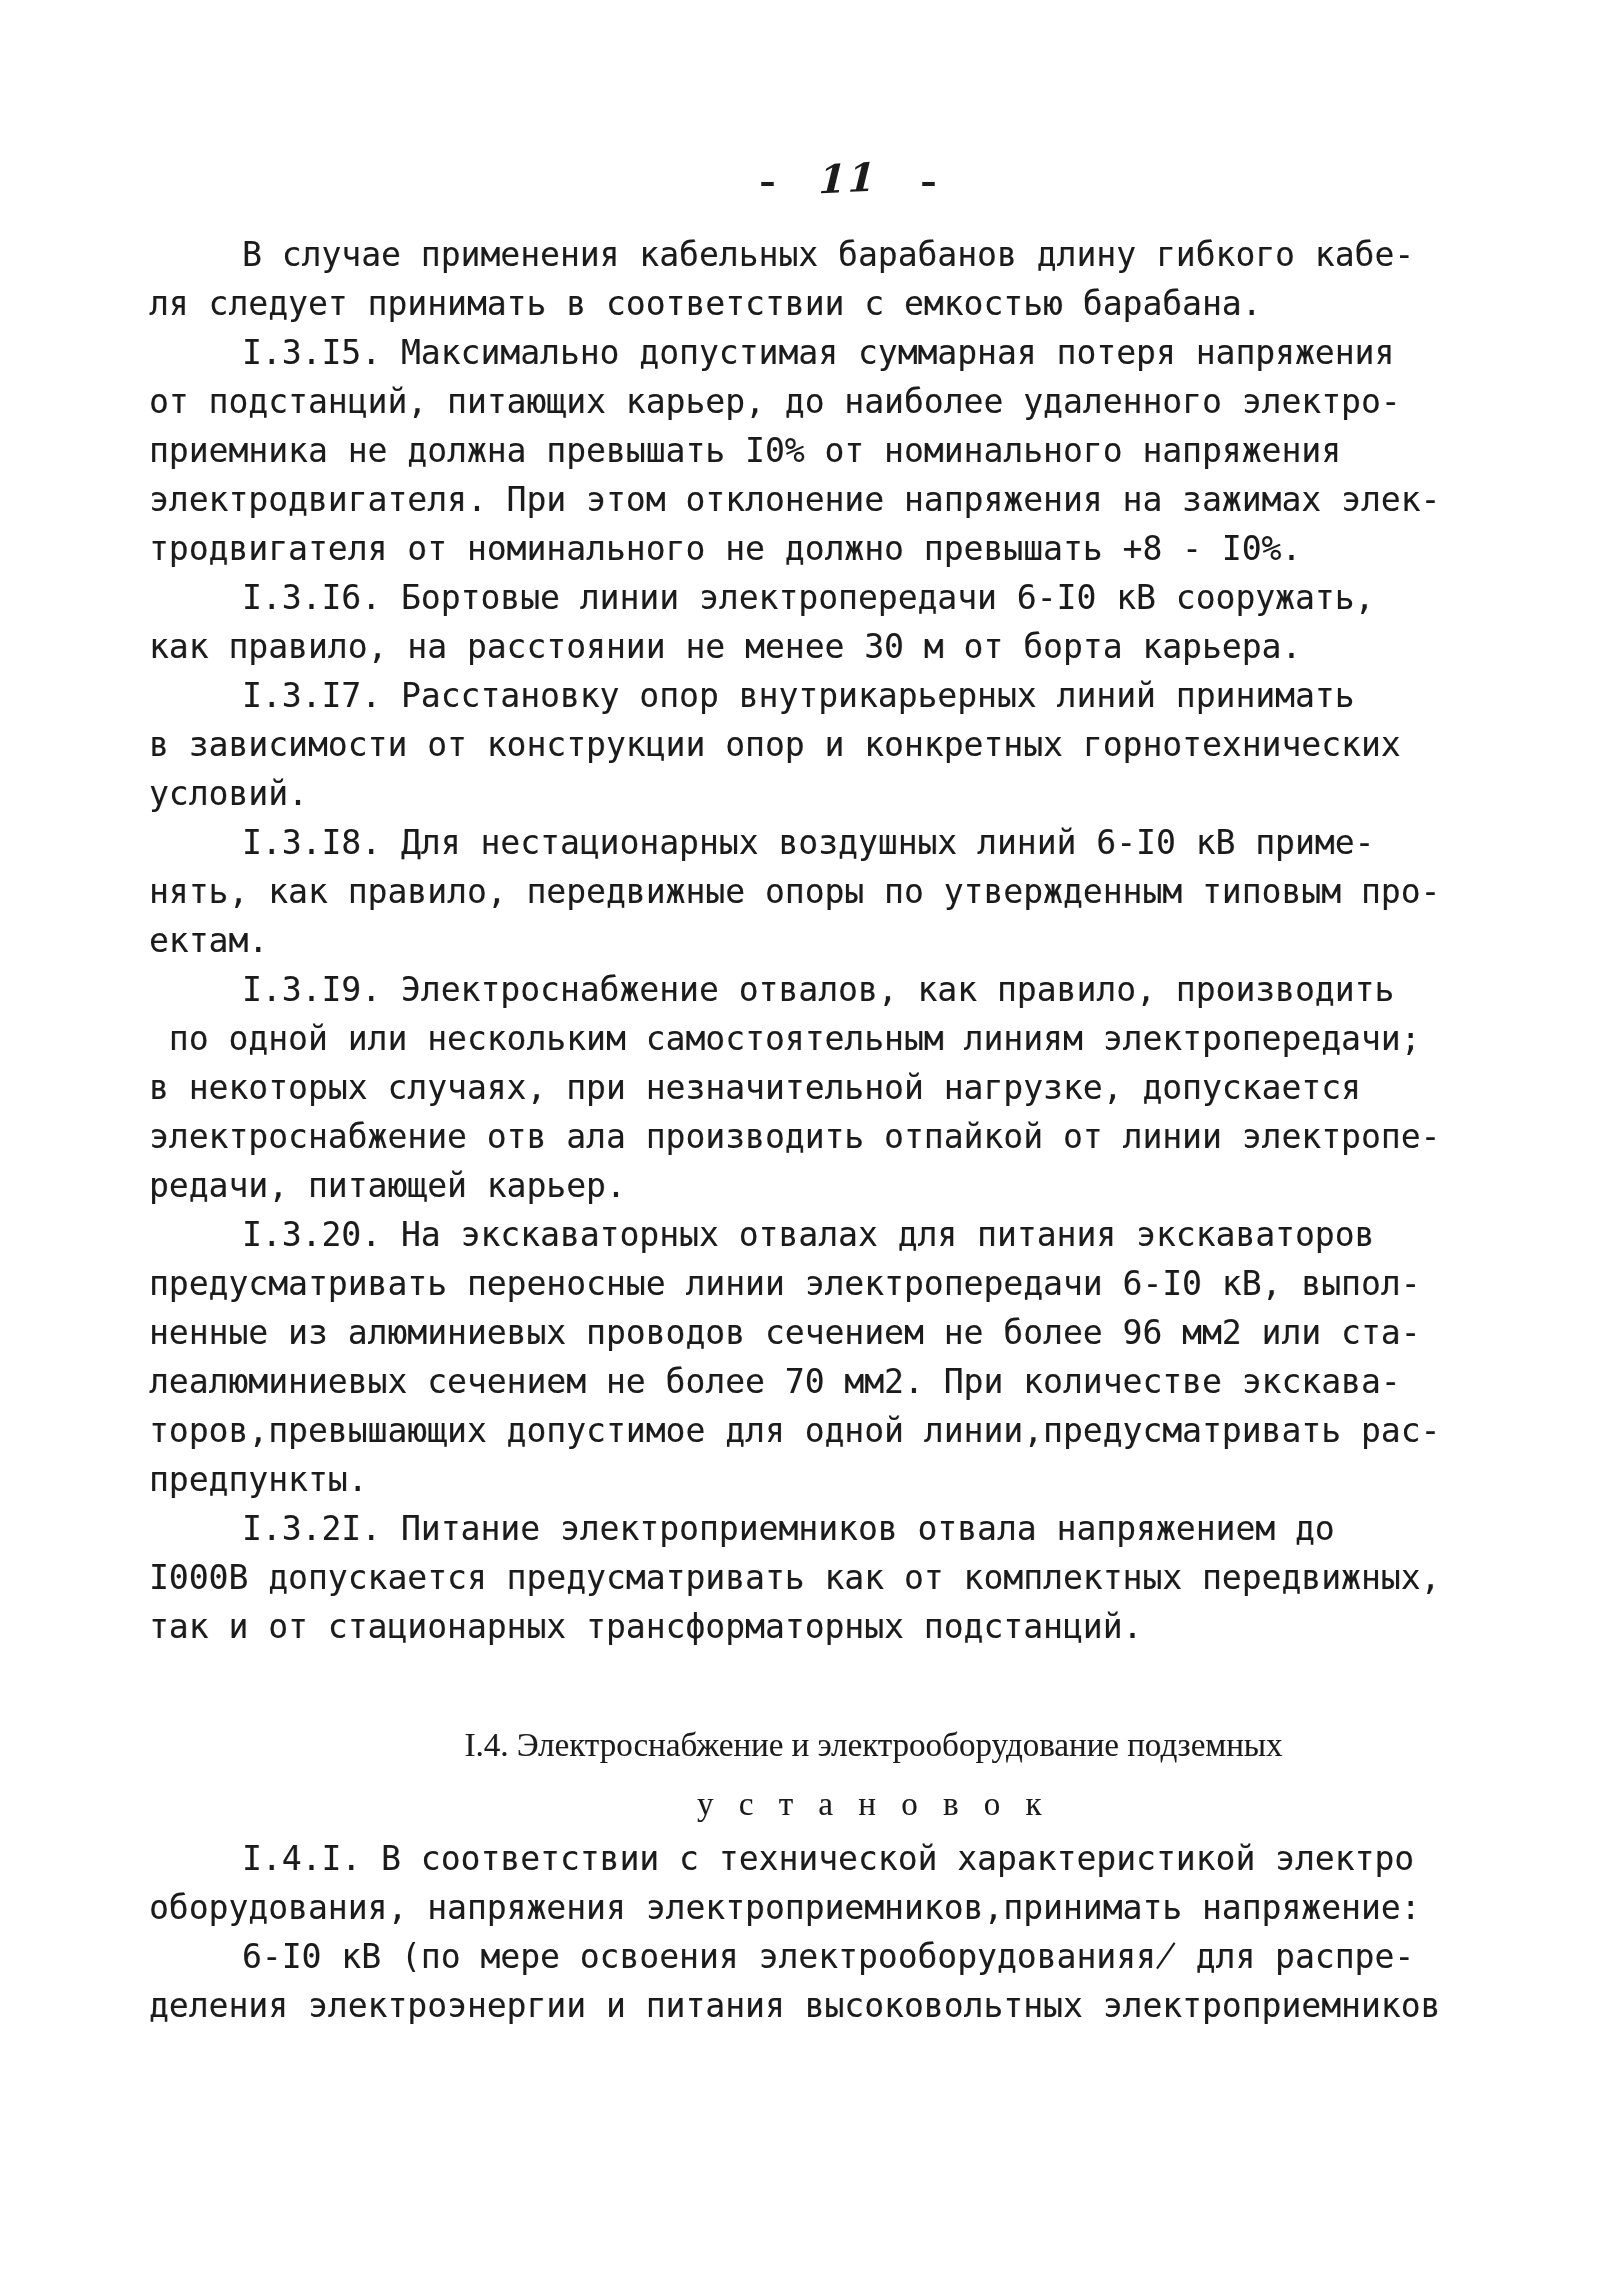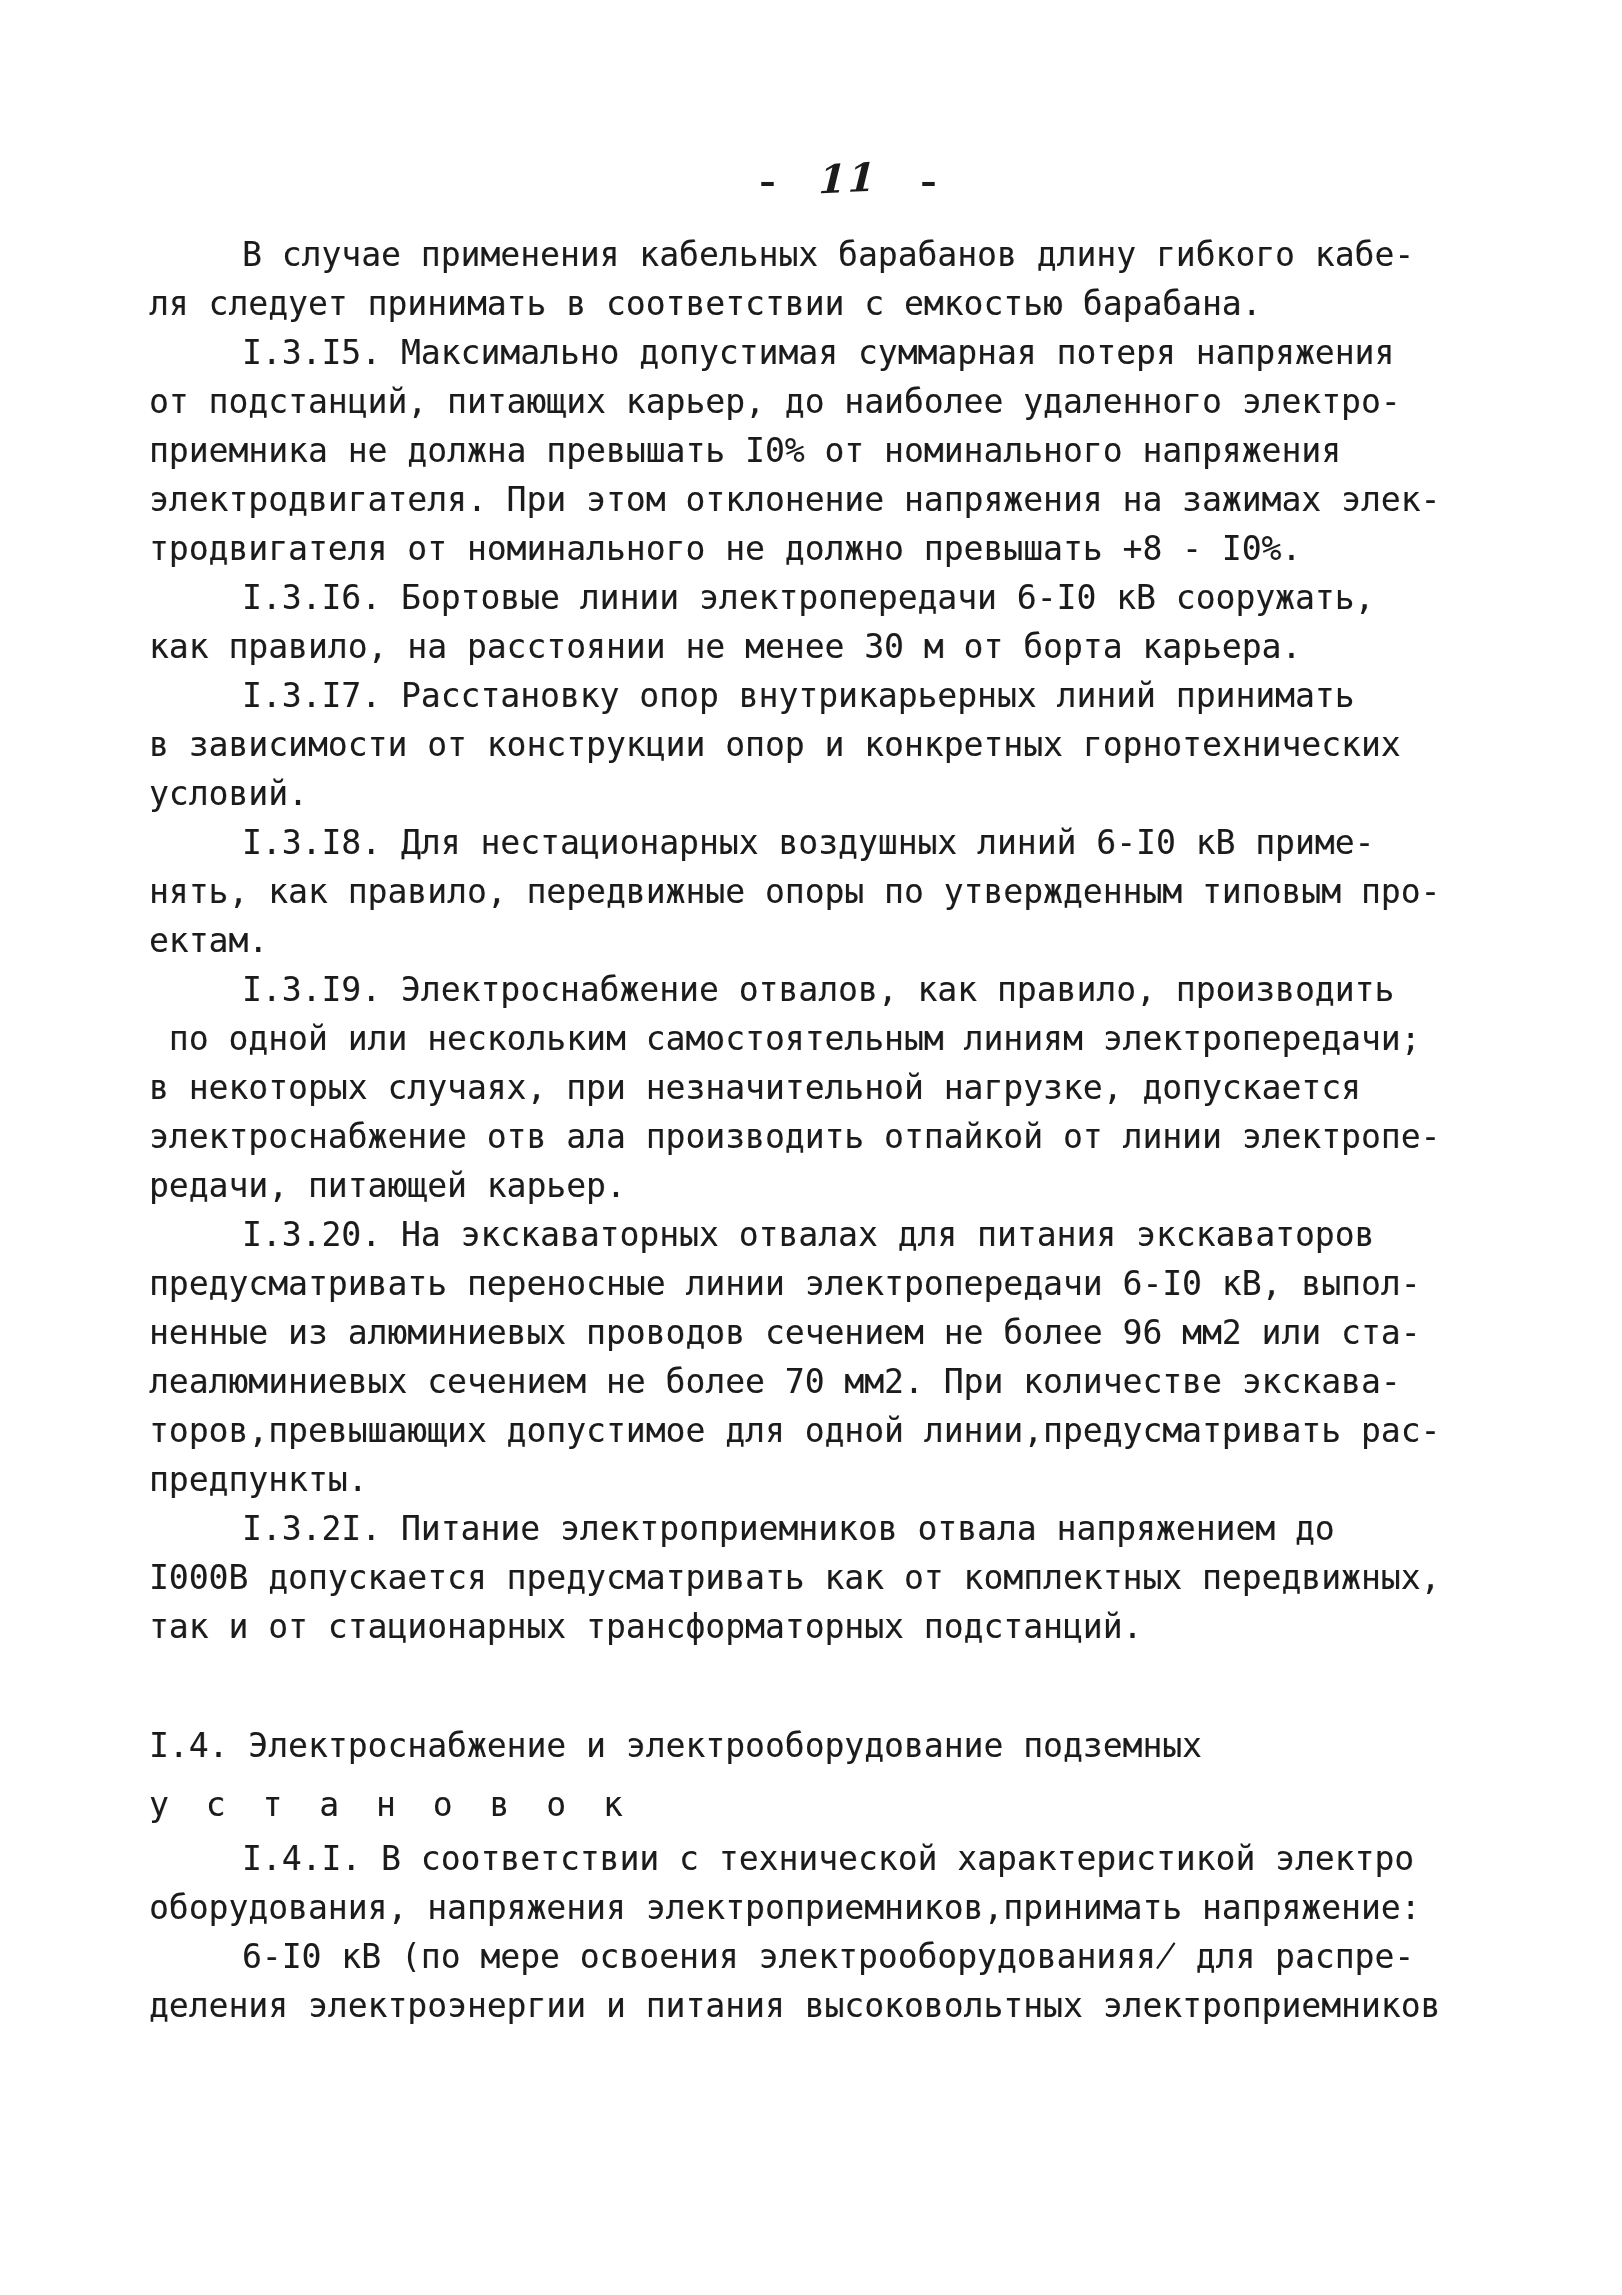--- a/index.html
+++ b/index.html
@@ -50,21 +50,23 @@
     width: 1449px;
     font-size: 33px;
     line-height: 49px;
     white-space: pre;
     text-shadow: 0.4px 0.4px 0 rgba(0,0,0,0.28);
   }
   .block { margin: 0; }
   .block.para .line:first-child { text-indent: 93px; }
   .block.heading {
     margin-top: 65px;
+    text-align: center;
     line-height: 59px;
+    font-family: Liberation Serif, serif;
   }
   .block.heading .line:first-child { text-indent: 0; }
   .line { min-height: 49px; }
   .line.spread { letter-spacing: 8.5px; }
 </style>
 </head>
 <body>
 
 <div class="page">
 

